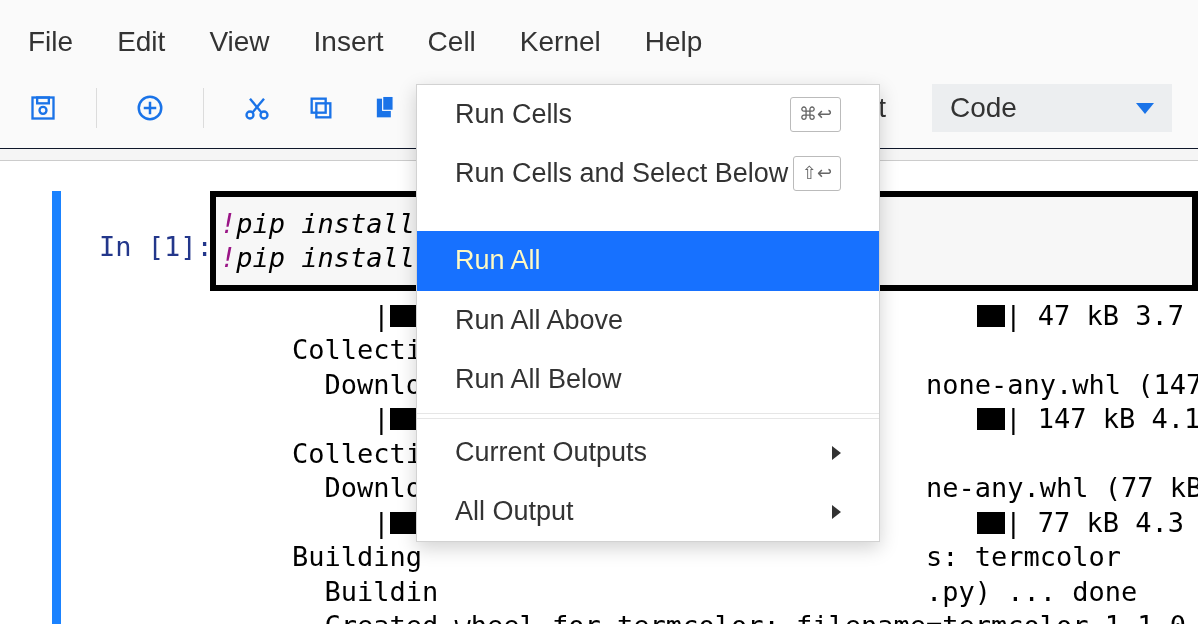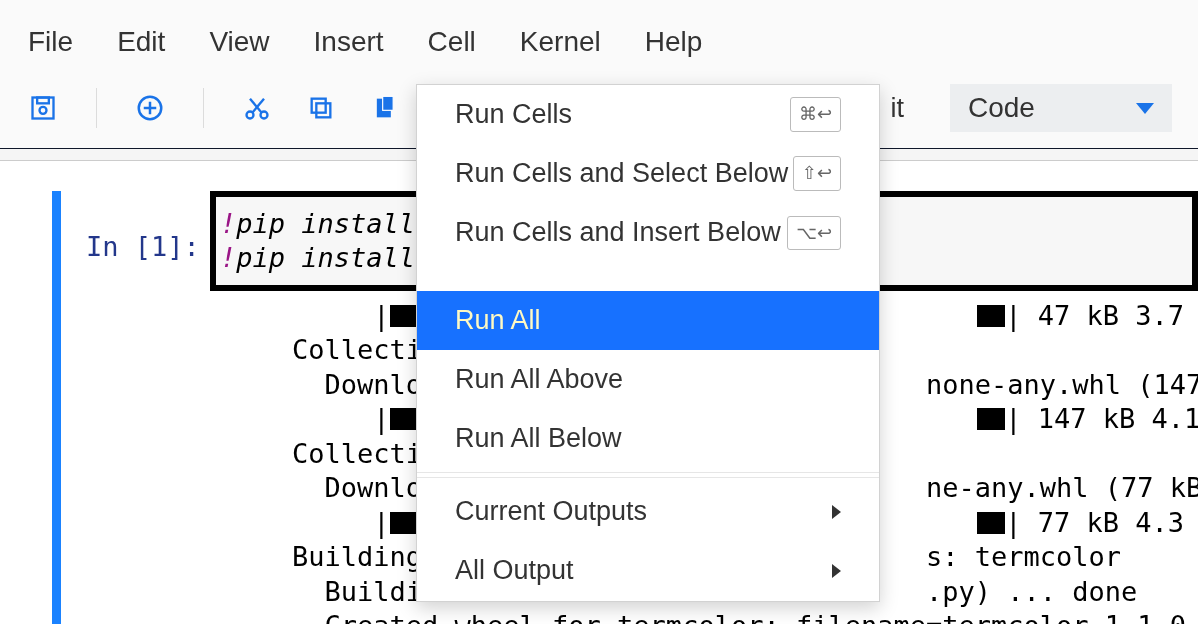--- a/index.html
+++ b/index.html
@@ -47,21 +47,21 @@
   .toolbar .right-text {
     margin-left: auto;
     font-size: 27px;
     color: #333;
     padding-right: 10px;
   }
   .celltype-select {
     display: inline-flex;
     align-items: center;
     justify-content: space-between;
-    width: 222px;
+    width: 240px;
     height: 48px;
     background: #eceef0;
     padding: 0 18px;
     font-size: 28px;
     color: #333;
     margin-left: 6px;
   }
   .celltype-select .caret {
     width: 0; height: 0;
     border-left: 9px solid transparent;
@@ -84,21 +84,21 @@
   .cell .blue-bar {
     position: absolute;
     left: 18px;
     top: 0;
     bottom: -400px;
     width: 9px;
     background: #1a82ff;
   }
   .cell .prompt {
     position: absolute;
-    left: 52px;
+    left: 65px;
     top: 40px;
     font-family: Menlo, Monaco, Consolas, monospace;
     font-size: 27px;
     color: #23378b;
   }
   .cell .code-input {
     margin-left: 176px;
     background: #f7f7f7;
     border: 6px solid #000000;
     padding: 10px 4px;
@@ -264,24 +264,20 @@
 
 <div class="dropdown">
   <div class="mitem">
     <span>Run Cells</span>
     <span class="shortcut-box">⌘↩</span>
   </div>
   <div class="mitem">
     <span>Run Cells and Select Below</span>
     <span class="shortcut-box">⇧↩</span>
   </div>
-  <div class="mitem">
-    <span>Run Cells and Insert Below</span>
-    <span class="shortcut-box">⌥↩</span>
-  </div>
   <div class="mitem selected">
     <span>Run All</span>
   </div>
   <div class="mitem">
     <span>Run All Above</span>
   </div>
   <div class="mitem">
     <span>Run All Below</span>
   </div>
   <div class="divider"></div>

